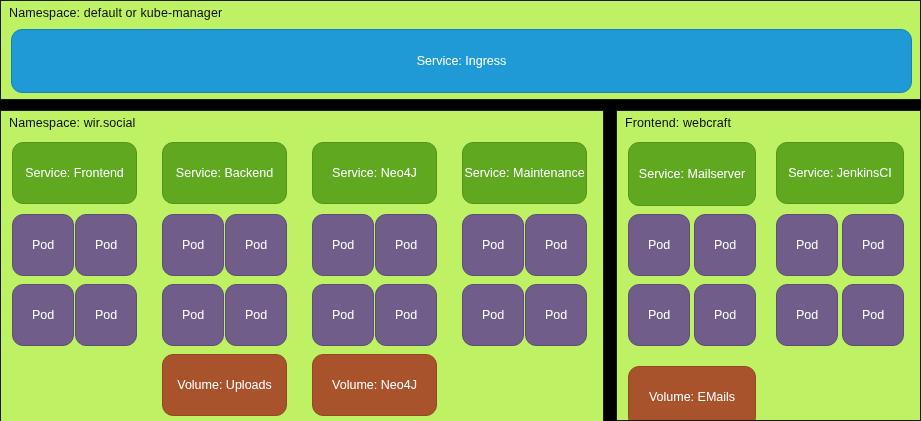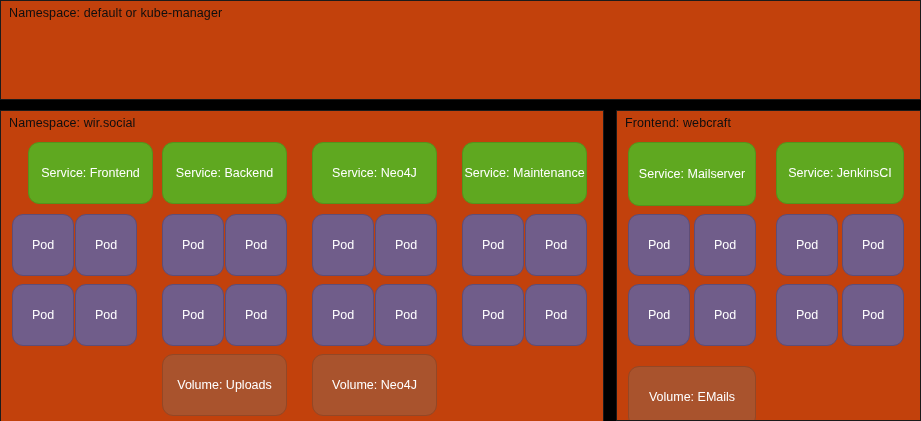--- a/index.html
+++ b/index.html
@@ -16,21 +16,21 @@
   .canvas {
     position: relative;
     width: 921px;
     height: 421px;
     background: #000000;
   }
 
   
   .ns-panel {
     position: absolute;
-    background: #c2410c;
+    background: #bef264;
     border: 1px solid #1b1b1b;
     box-sizing: border-box;
     overflow: hidden;
   }
   #ns-top    { left: 0;   top: 0;   width: 921px; height: 100px; }
   #ns-left   { left: 0;   top: 110px; width: 604px; height: 349px; }
   #ns-right  { left: 616px; top: 110px; width: 305px; height: 311px; }
 
   .ns-label {
     position: absolute;
@@ -86,26 +86,27 @@
     height: 64px;
   }
 </style>
 </head>
 <body>
 
 <div class="canvas">
 
   <div class="ns-panel" id="ns-top">
     <div class="ns-label">Namespace: default or kube-manager</div>
+    <div class="node ingress" id="ingress-box">Service: Ingress</div>
   </div>
 
   <div class="ns-panel" id="ns-left">
     <div class="ns-label">Namespace: wir.social</div>
     <div id="left-groups">
-        <div class="node service" style="left: 11px; top: 31px; width: 125px; height: 62px; margin-left: 16px;">Service: Frontend</div>
+        <div class="node service" style="left: 11px; top: 31px; width: 125px; height: 62px;">Service: Frontend</div>
         <div class="node pod" style="left: 11px; top: 103px; width: 62px; height: 62px;">Pod</div>
         <div class="node pod" style="left: 74px; top: 103px; width: 62px; height: 62px;">Pod</div>
         <div class="node pod" style="left: 11px; top: 173px; width: 62px; height: 62px;">Pod</div>
         <div class="node pod" style="left: 74px; top: 173px; width: 62px; height: 62px;">Pod</div>
         <div class="node service" style="left: 161px; top: 31px; width: 125px; height: 62px;">Service: Backend</div>
         <div class="node pod" style="left: 161px; top: 103px; width: 62px; height: 62px;">Pod</div>
         <div class="node pod" style="left: 224px; top: 103px; width: 62px; height: 62px;">Pod</div>
         <div class="node pod" style="left: 161px; top: 173px; width: 62px; height: 62px;">Pod</div>
         <div class="node pod" style="left: 224px; top: 173px; width: 62px; height: 62px;">Pod</div>
         <div class="node volume" style="left: 161px; top: 243px; width: 125px; height: 62px;">Volume: Uploads</div>

